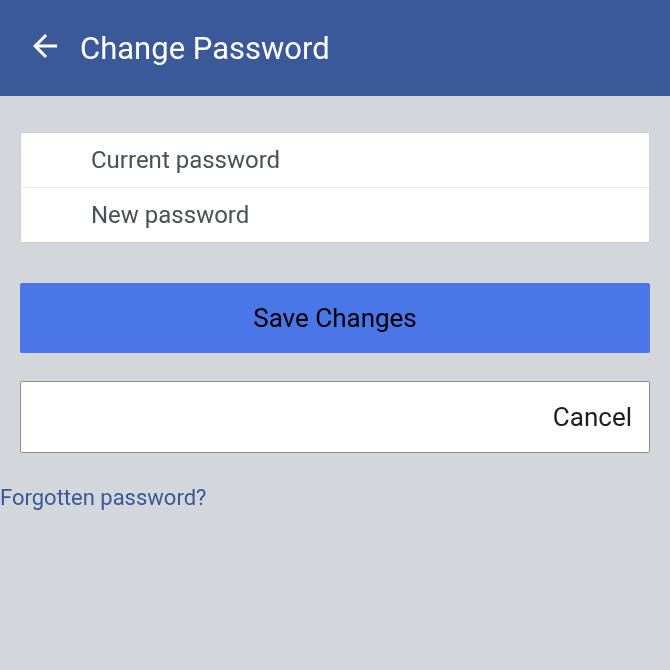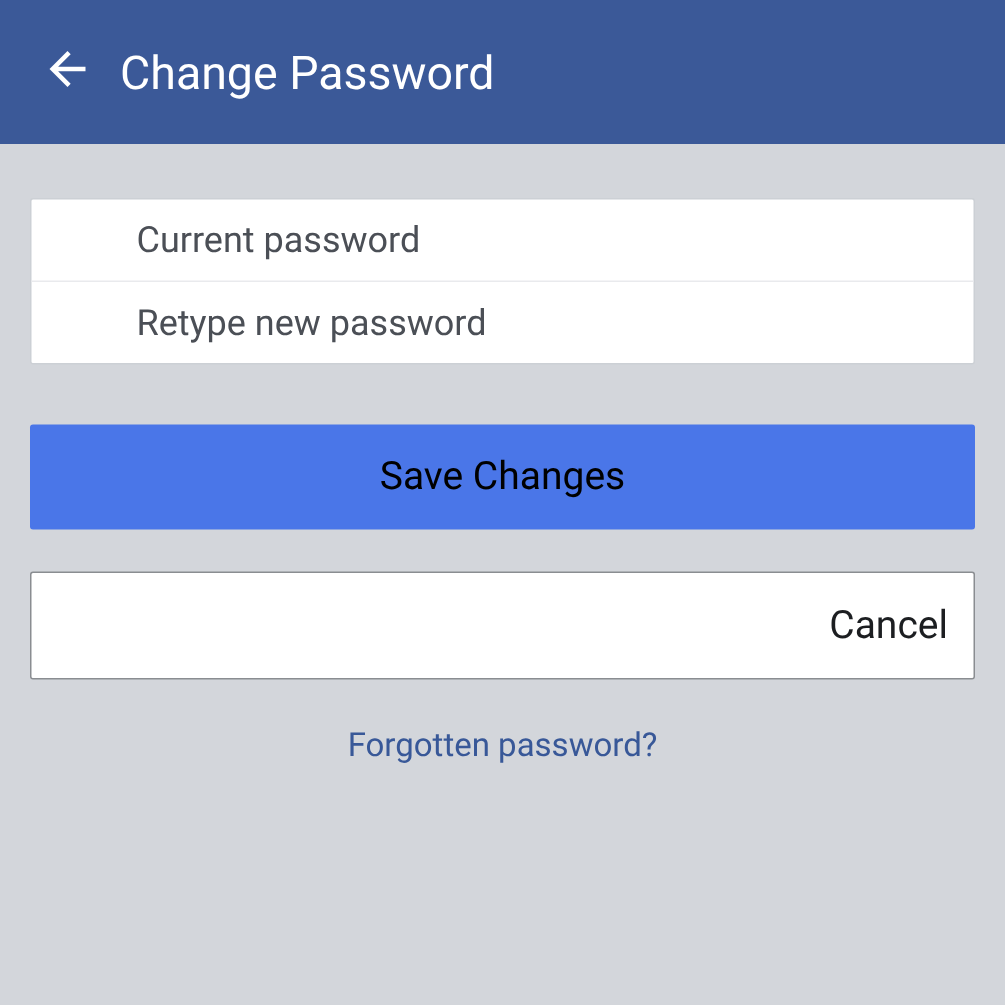--- a/index.html
+++ b/index.html
@@ -86,21 +86,20 @@
       border: 1px solid #8a8d91;
       padding: 20px 17px;
       font-size: 26px;
       font-weight: 400;
       cursor: pointer;
       border-radius: 2px;
       text-align: right;
     }
     .forgotten-link {
       display: block;
-      text-align: center;
       margin-top: 32px;
       color: #385898;
       font-size: 22px;
       cursor: pointer;
       text-decoration: none;
     }
   </style>
 </head>
 <body>
 
@@ -113,21 +112,21 @@
     </span>
   </div>
   <div class="header-title">Change Password</div>
 </div>
 
 <div class="form-card">
   <div class="input-row">
     <input type="password" class="input-field" placeholder="Current password" style="">
   </div>
   <div class="input-row">
-    <input type="password" class="input-field" placeholder="Retype new password" style="">
+    <input type="password" class="input-field" placeholder="New password" style="">
   </div>
 </div>
 
 <button class="save-button">Save Changes</button>
 
 <button class="cancel-button">Cancel</button>
 
 <a class="forgotten-link">Forgotten password?</a>
 
 </body></html>

